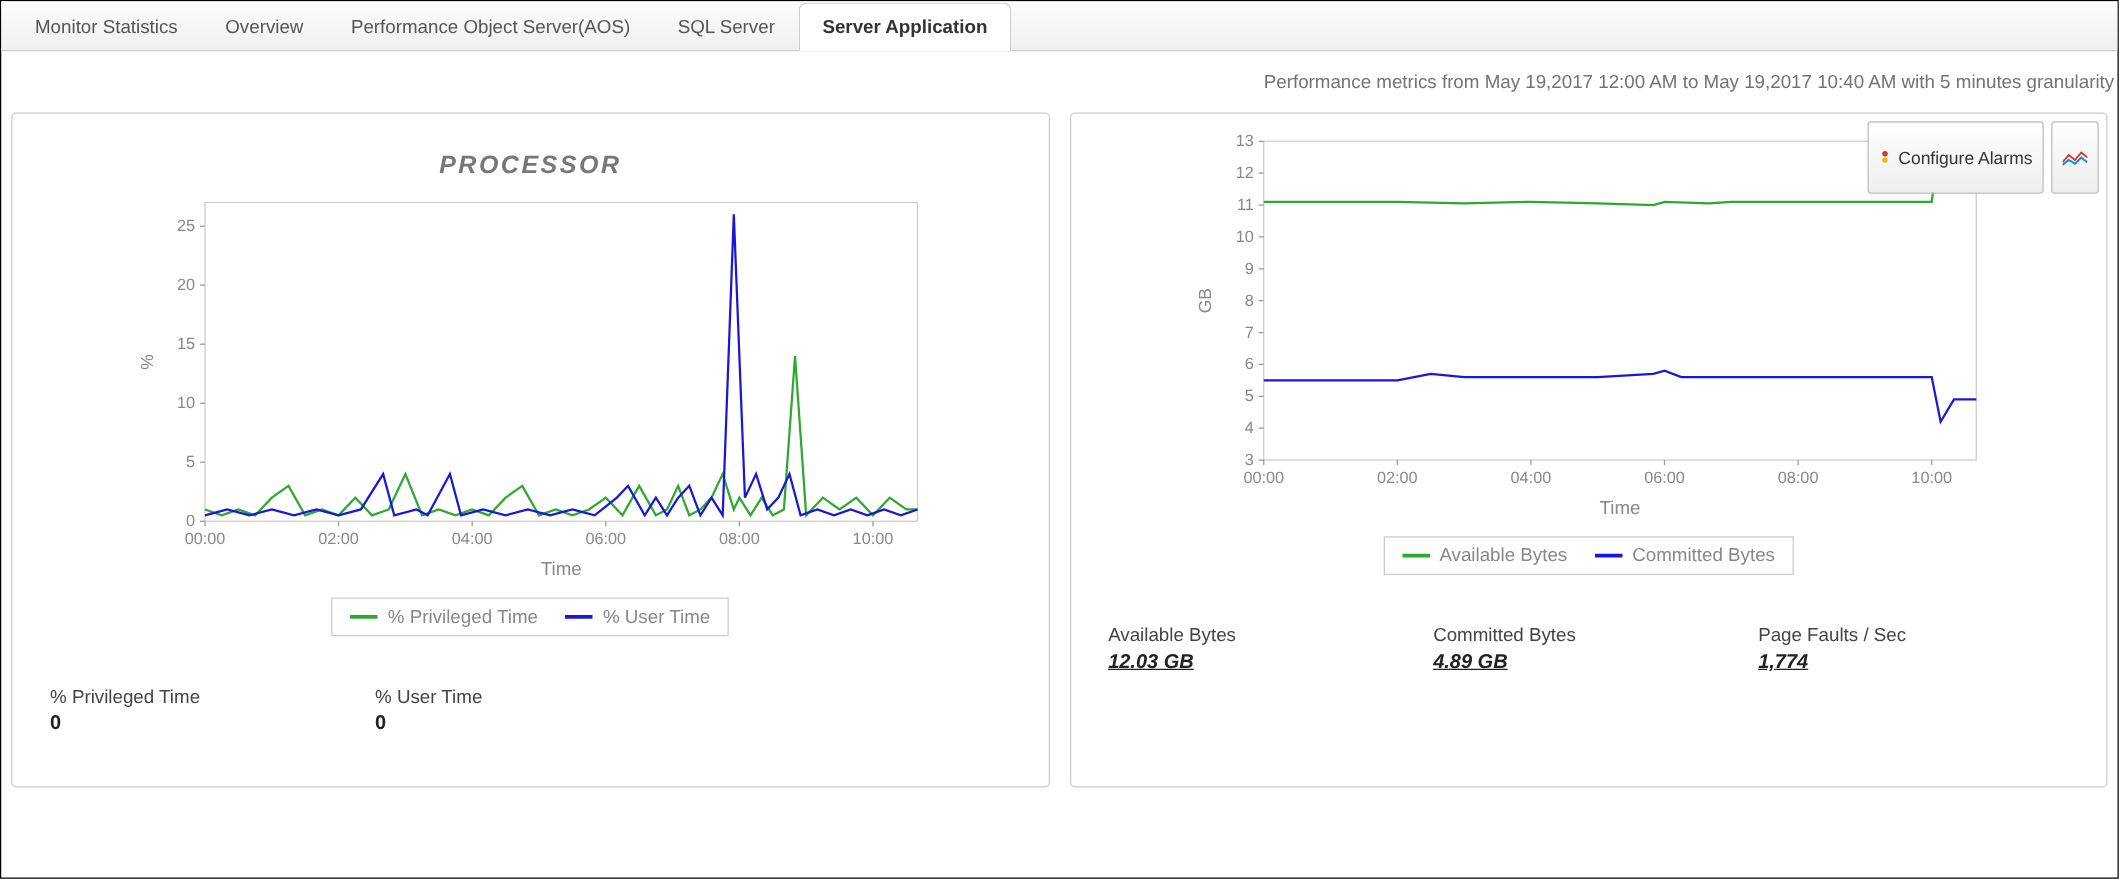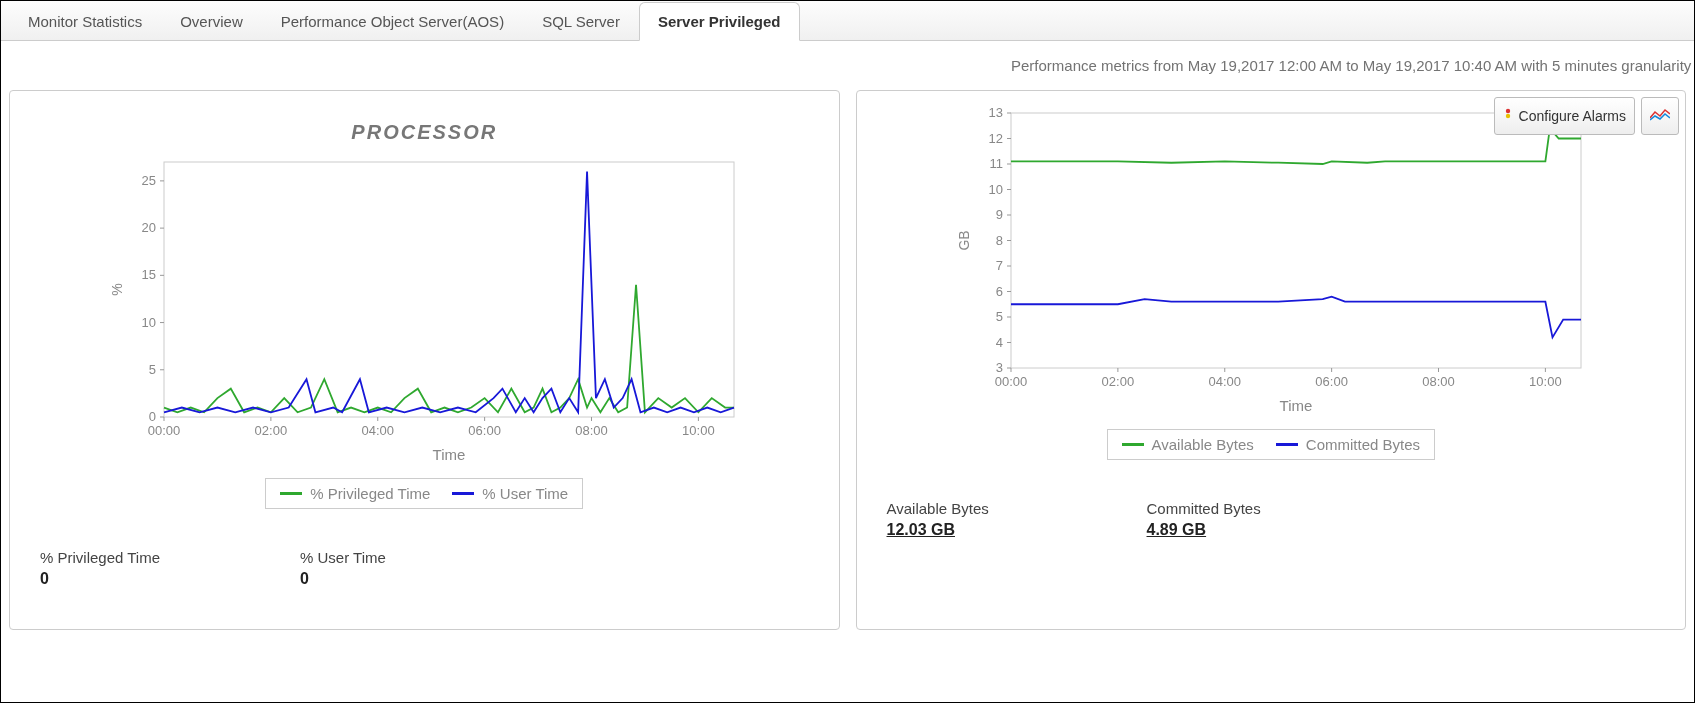--- a/index.html
+++ b/index.html
@@ -60,26 +60,26 @@
   .panel-actions {
     position: absolute;
     top: 6px;
     right: 6px;
     display: flex;
     gap: 6px;
   }
   .btn {
     border: 1px solid #bbb;
     background: linear-gradient(#fff,#eee);
-    padding: 10px 8px;
+    padding: 20px 8px;
     font-size: 14px;
     border-radius: 3px;
     cursor: pointer;
     display: inline-flex;
-    align-items: flex-start;
+    align-items: flex-end;
     gap: 6px;
     color: #333;
   }
   .btn svg { display:block; }
   .chart-title {
     text-align: center;
     font-size: 20px;
     font-weight: bold;
     letter-spacing: 2px;
     color: #777;
@@ -120,31 +120,31 @@
   .legend-swatch { width:22px; height:3px; }
   .stats-row {
     display:flex;
     gap: 60px;
     margin-top: 40px;
     padding: 0 14px;
   }
   .stat { min-width: 200px; }
   .stat-label { font-size: 15px; color:#444; }
   .stat-value { font-size: 16px; font-weight:bold; color:#222; margin-top:4px; }
-  .stat-value.link { text-decoration: underline; cursor:pointer; }
+  .stat-value.link { text-decoration: underline; cursor:pointer;font-style:italic; }
 </style>
 </head>
 <body>
 
 <div class="tabs">
   <div class="tab">Monitor Statistics</div>
   <div class="tab">Overview</div>
   <div class="tab">Performance Object Server(AOS)</div>
   <div class="tab">SQL Server</div>
-  <div class="tab active">Server Privileged</div>
+  <div class="tab active">Server Application</div>
 </div>
 
 <div class="info-bar">Performance metrics from May 19,2017 12:00 AM to May 19,2017 10:40 AM with 5 minutes granularity</div>
 
 <div class="panels">
 
   <div class="panel">
     <div class="chart-title">PROCESSOR</div>
     <div class="chart-wrap">
       <svg id="proc-chart" class="chart-svg" width="640" height="320">
@@ -281,15 +281,19 @@
     </div>
     <div class="stats-row">
       <div class="stat">
         <div class="stat-label">Available Bytes</div>
         <div class="stat-value link">12.03 GB</div>
       </div>
       <div class="stat">
         <div class="stat-label">Committed Bytes</div>
         <div class="stat-value link">4.89 GB</div>
       </div>
+      <div class="stat">
+        <div class="stat-label">Page Faults / Sec</div>
+        <div class="stat-value link">1,774</div>
+      </div>
     </div>
   </div>
 </div>
 
 </body></html>

